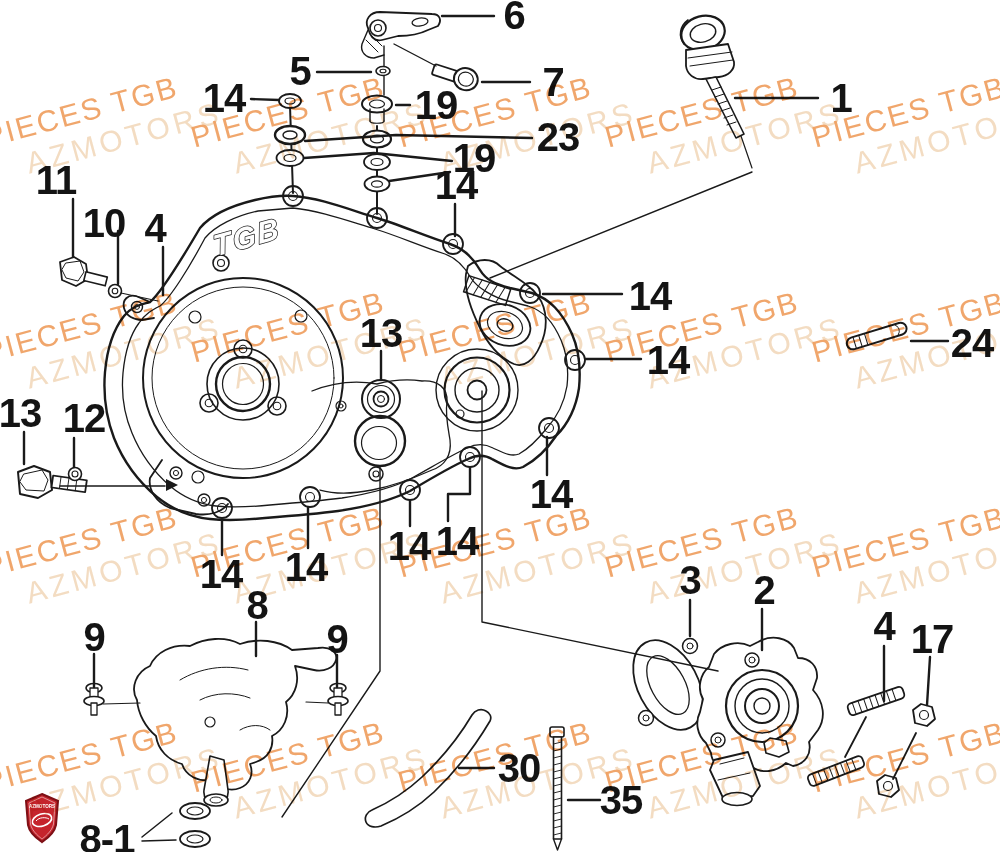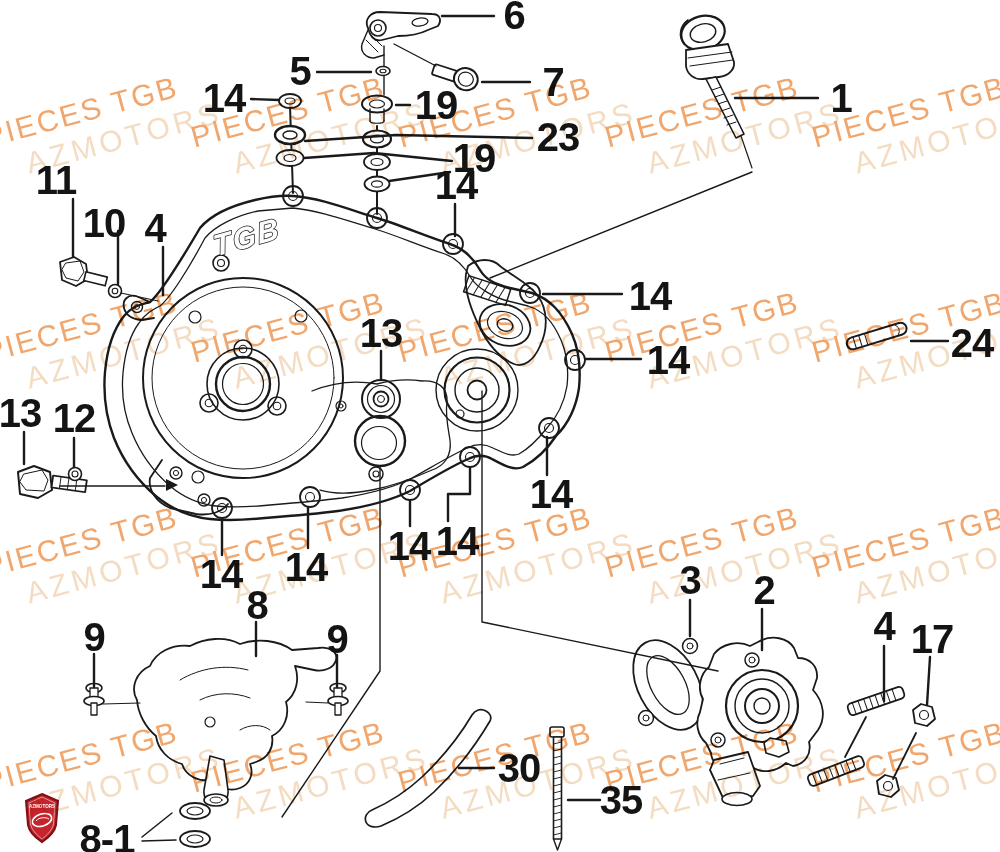--- a/index.html
+++ b/index.html
@@ -387,21 +387,21 @@
   <div class="callout" style="left:553px;top:82px">7</div>
   <div class="callout" style="left:436px;top:105px">19</div>
   <div class="callout" style="left:558px;top:137px">23</div>
   <div class="callout" style="left:474px;top:158px">19</div>
   <div class="callout" style="left:224px;top:98px">14</div>
   <div class="callout" style="left:456px;top:185px">14</div>
   <div class="callout" style="left:56px;top:180px">11</div>
   <div class="callout" style="left:104px;top:223px">10</div>
   <div class="callout" style="left:155px;top:228px">4</div>
   <div class="callout" style="left:20px;top:413px">13</div>
-  <div class="callout" style="left:74px;top:418px">12</div>
+  <div class="callout" style="left:84px;top:418px">12</div>
   <div class="callout" style="left:381px;top:333px">13</div>
   <div class="callout" style="left:650px;top:296px">14</div>
   <div class="callout" style="left:668px;top:360px">14</div>
   <div class="callout" style="left:972px;top:343px">24</div>
   <div class="callout" style="left:551px;top:494px">14</div>
   <div class="callout" style="left:457px;top:541px">14</div>
   <div class="callout" style="left:409px;top:546px">14</div>
   <div class="callout" style="left:306px;top:567px">14</div>
   <div class="callout" style="left:221px;top:574px">14</div>
   <div class="callout" style="left:257px;top:605px">8</div>

